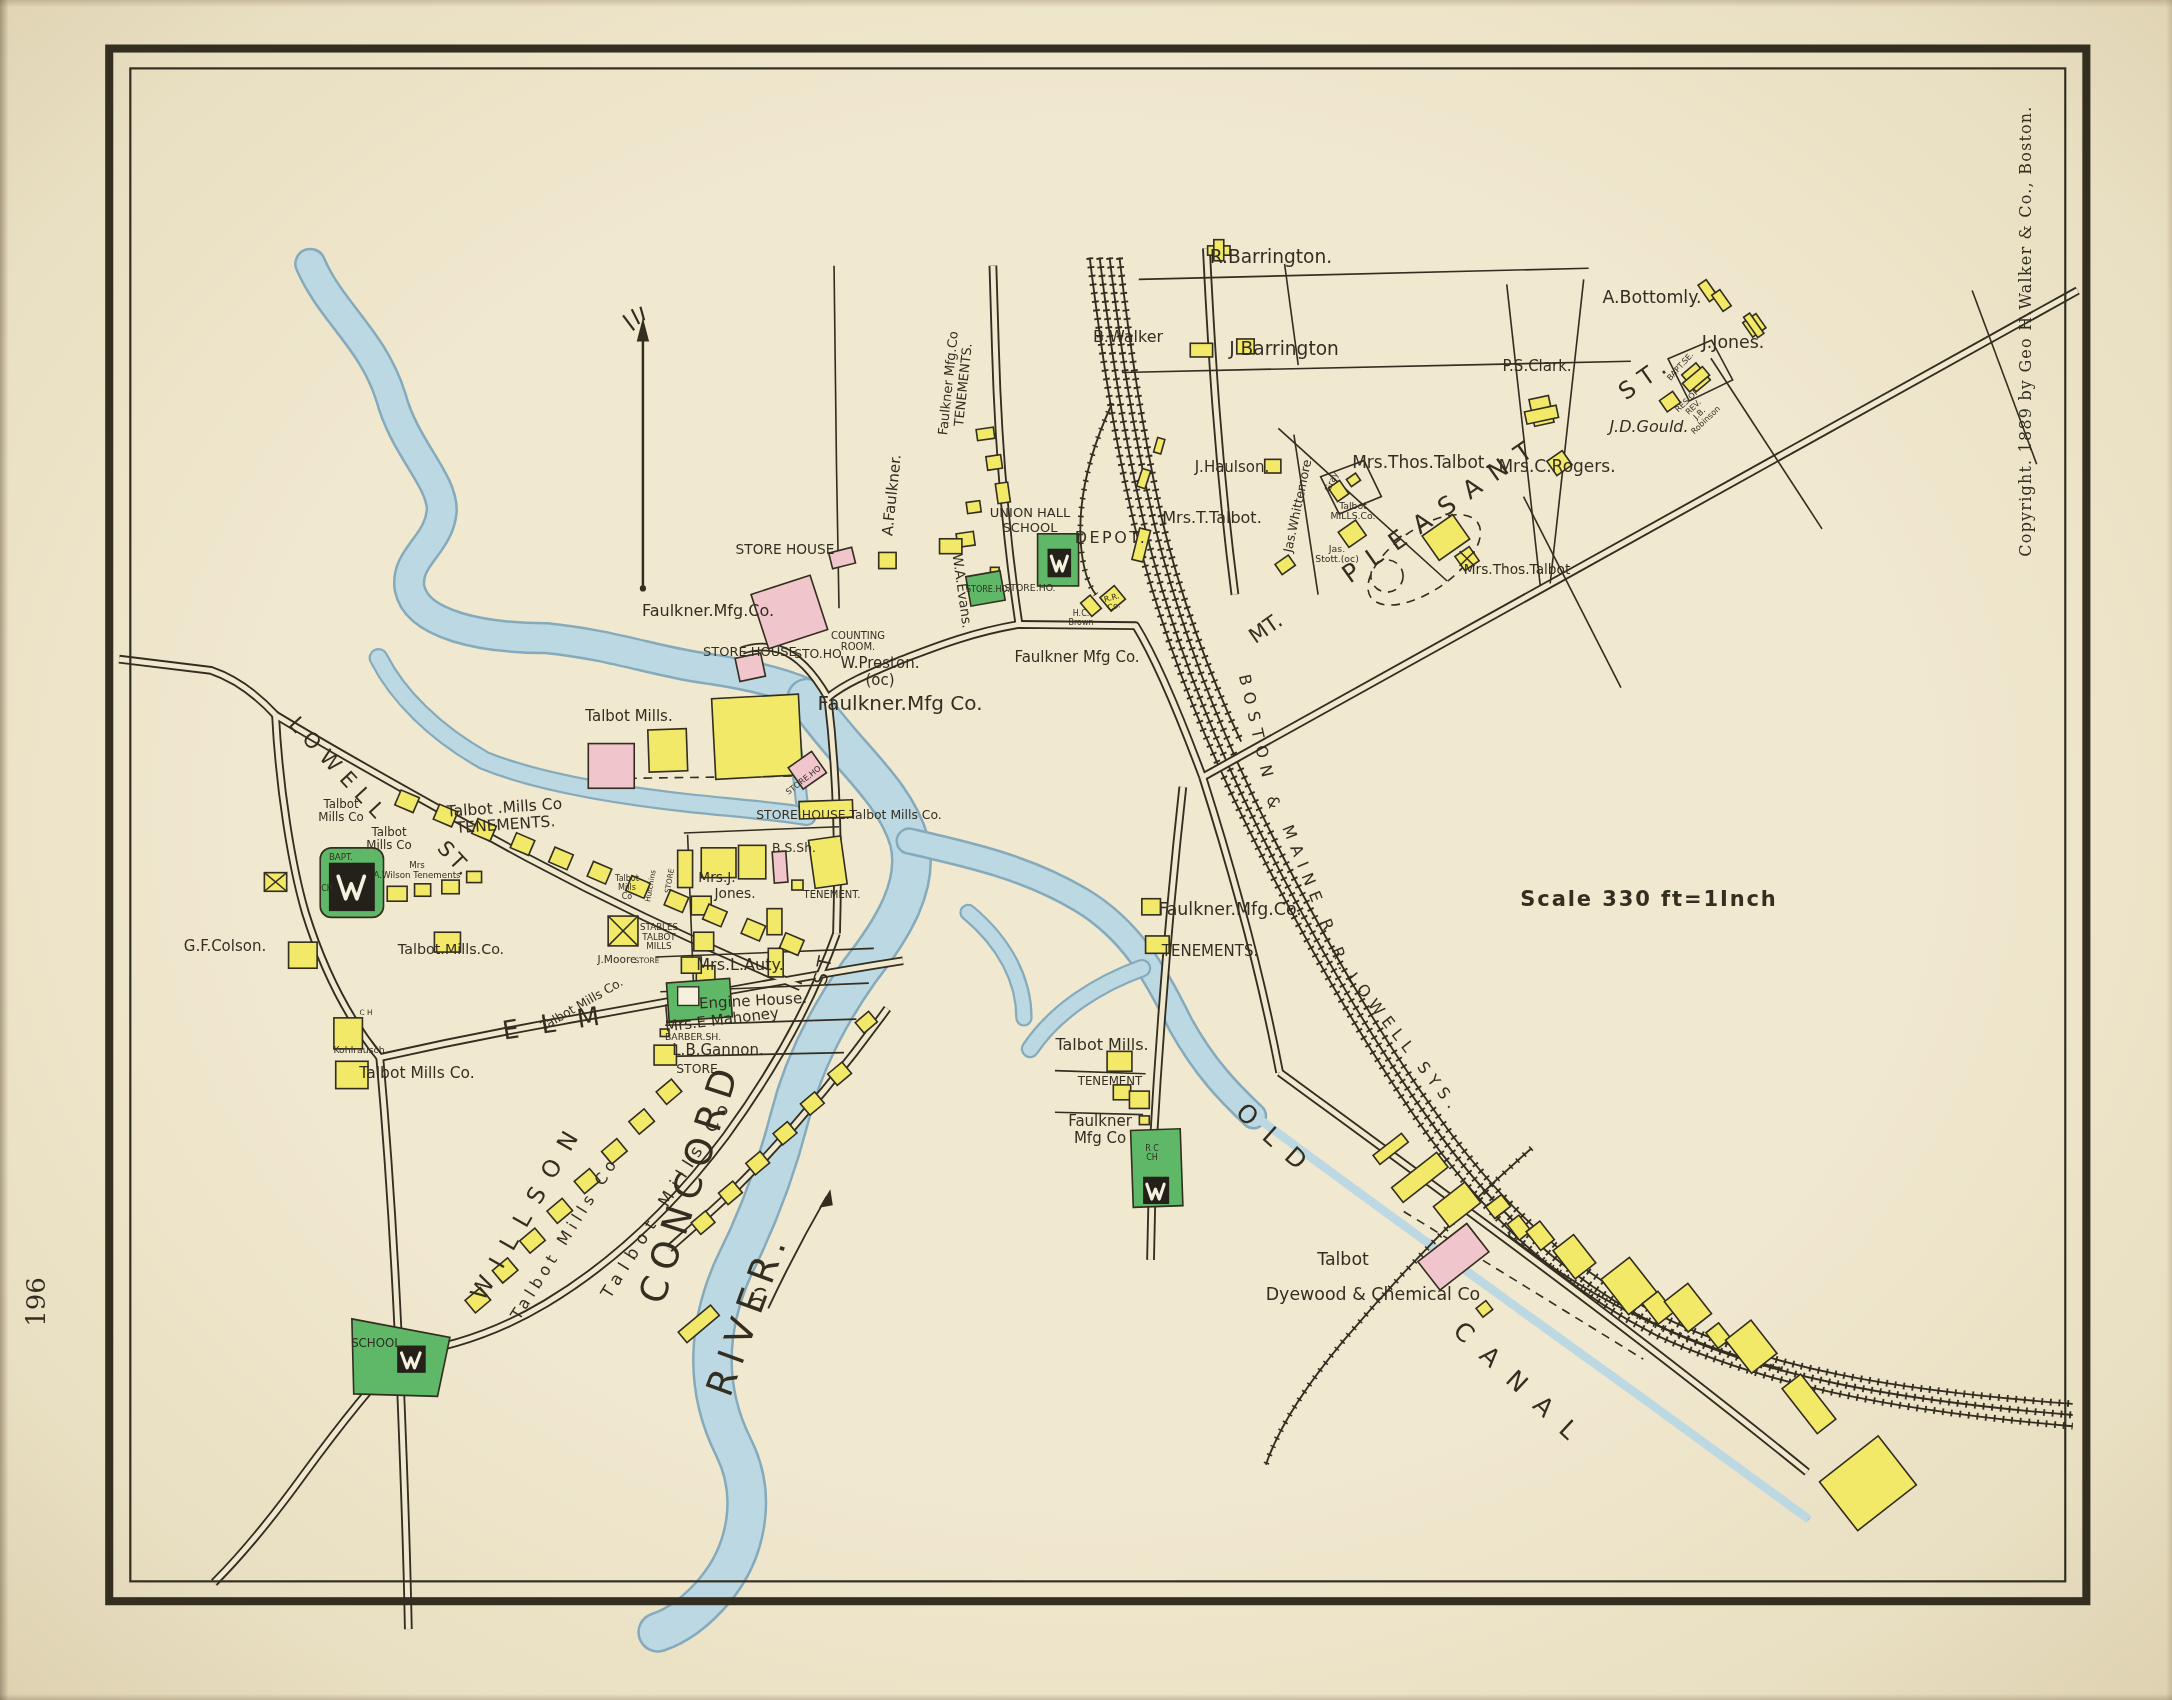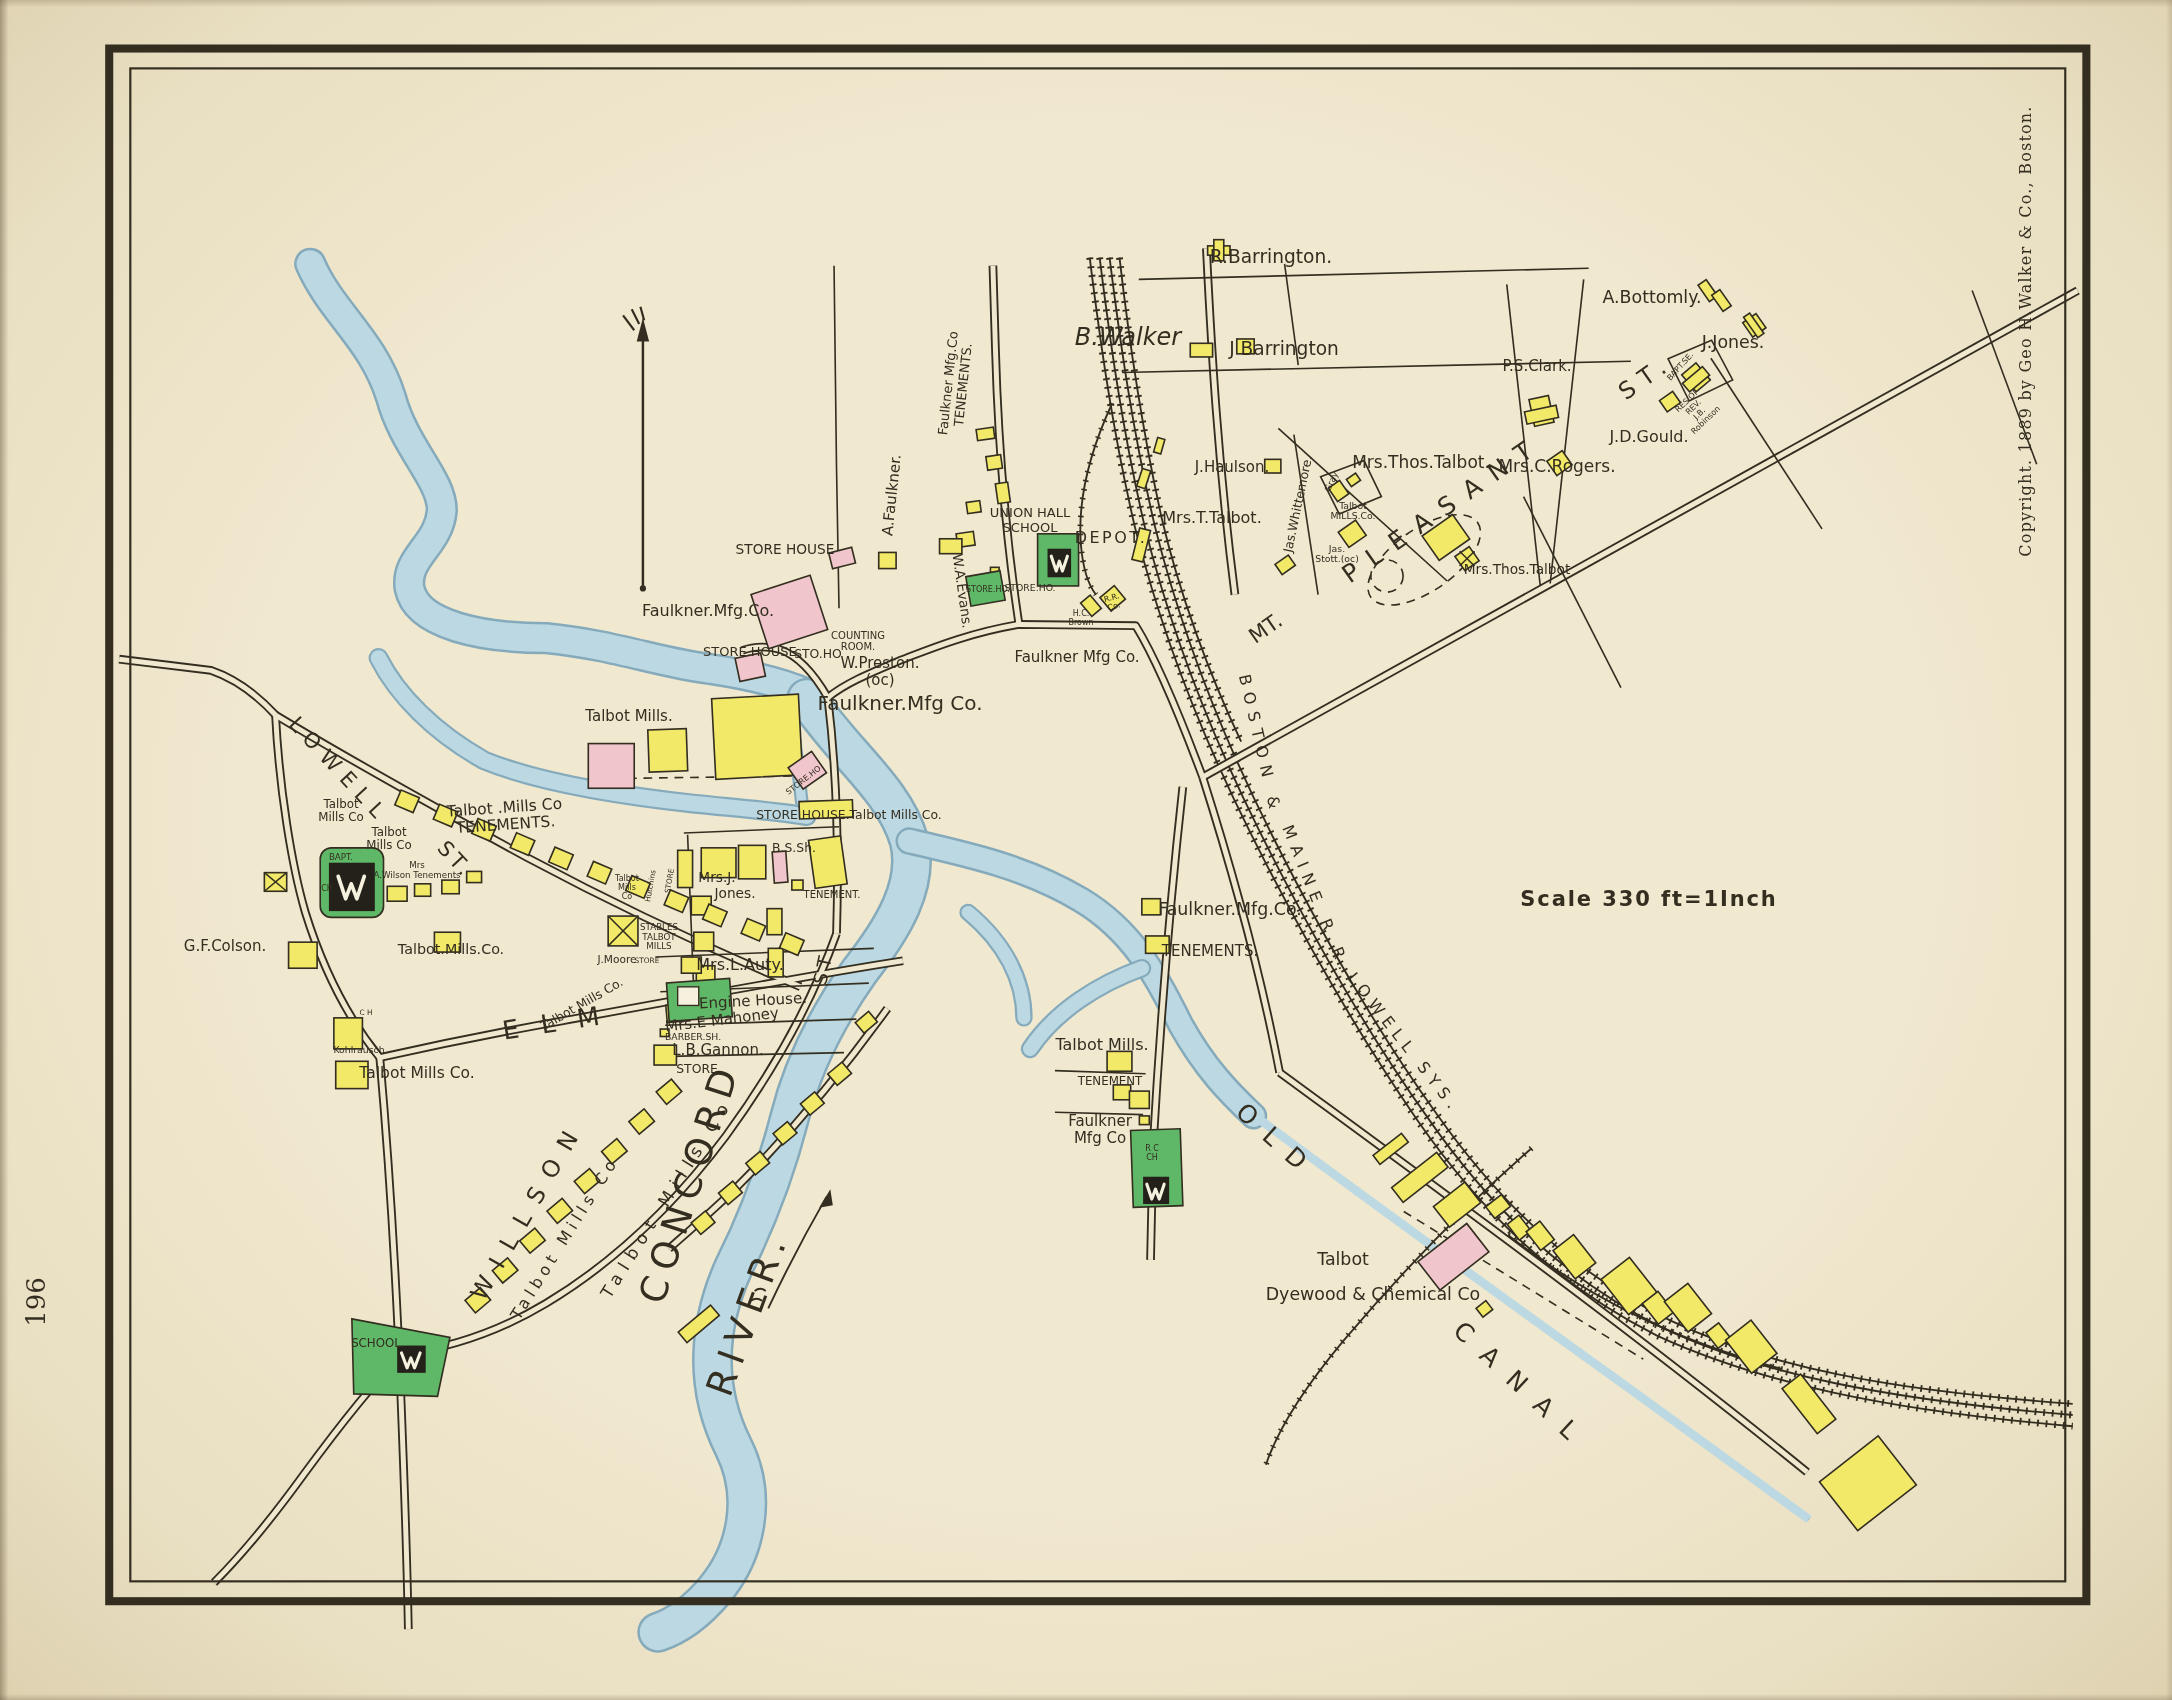--- a/index.html
+++ b/index.html
@@ -373,28 +373,28 @@
     <polygon class="arrowfill" points="1338,1916 1320,1946 1342,1942"></polygon>
     <path d="M1216,2080 q9,-7 18,0 m-24,16 q9,-7 18,0" stroke="#332e20" stroke-width="3" fill="none"></path>
   </g>
 
   <rect class="frame-thick" x="176" y="78" width="3186" height="2502"></rect>
   <rect class="frame-thin" x="210" y="110" width="3118" height="2438"></rect>
 </svg>
 
 <div id="labels">
       <div class="lbl" style="left: 1271px; top: 257px; font-size: 18.6px; transform: translate(-50%, -50%) rotate(0deg);">R.Barrington.</div>
-      <div class="lbl" style="left: 1128px; top: 337px; font-size: 24px; transform: translate(-50%, -50%) rotate(0deg); font-style: italic;">B.Walker</div>
+      <div class="lbl" style="left: 1128px; top: 337px; font-size: 16px; transform: translate(-50%, -50%) rotate(0deg);">B.Walker</div>
       <div class="lbl" style="left: 1284px; top: 349px; font-size: 18.6px; transform: translate(-50%, -50%) rotate(0deg);">J Barrington</div>
       <div class="lbl" style="left: 1232px; top: 467px; font-size: 15px; transform: translate(-50%, -50%) rotate(0deg);">J.Haulson.</div>
       <div class="lbl" style="left: 1212px; top: 518px; font-size: 16px; transform: translate(-50%, -50%) rotate(0deg);">Mrs.T.Talbot.</div>
       <div class="lbl" style="left: 1537px; top: 366px; font-size: 15px; transform: translate(-50%, -50%) rotate(0deg);">P.S.Clark.</div>
       <div class="lbl" style="left: 1652px; top: 298px; font-size: 17.4px; transform: translate(-50%, -50%) rotate(0deg);">A.Bottomly.</div>
       <div class="lbl" style="left: 1733px; top: 343px; font-size: 17.4px; transform: translate(-50%, -50%) rotate(0deg);">J.Jones.</div>
-      <div class="lbl" style="left: 1649px; top: 437px; font-size: 16px; transform: translate(-50%, -50%) rotate(0deg);">J.D.Gould.</div>
+      <div class="lbl" style="left: 1649px; top: 427px; font-size: 16px; transform: translate(-50%, -50%) rotate(0deg); font-style: italic;">J.D.Gould.</div>
       <div class="lbl" style="left: 1681px; top: 367px; font-size: 8px; transform: translate(-50%, -50%) rotate(-48deg);">BAPT.SE.</div>
       <div class="lbl" style="left: 1697px; top: 411px; font-size: 8px; transform: translate(-50%, -50%) rotate(-44deg);">RES.OF
 REV.
 J.B.
 Robinson</div>
       <div class="lbl" style="left: 1421px; top: 463px; font-size: 17px; transform: translate(-50%, -50%) rotate(0deg);">Mrs.Thos.Talbot.</div>
       <div class="lbl" style="left: 1557px; top: 467px; font-size: 17px; transform: translate(-50%, -50%) rotate(0deg);">Mrs.C.Rogers.</div>
       <div class="lbl" style="left: 1509px; top: 570px; font-size: 13.7px; transform: translate(-50%, -50%) rotate(0deg); margin-left: 8px;">Mrs.Thos.Talbot</div>
       <div class="lbl" style="left: 1298px; top: 504px; font-size: 12.4px; transform: translate(-50%, -50%) rotate(-78deg);">Jas.Whittemore.</div>
       <div class="lbl" style="left: 1332px; top: 482px; font-size: 8.7px; transform: translate(-50%, -50%) rotate(-65deg);">Gray</div>

